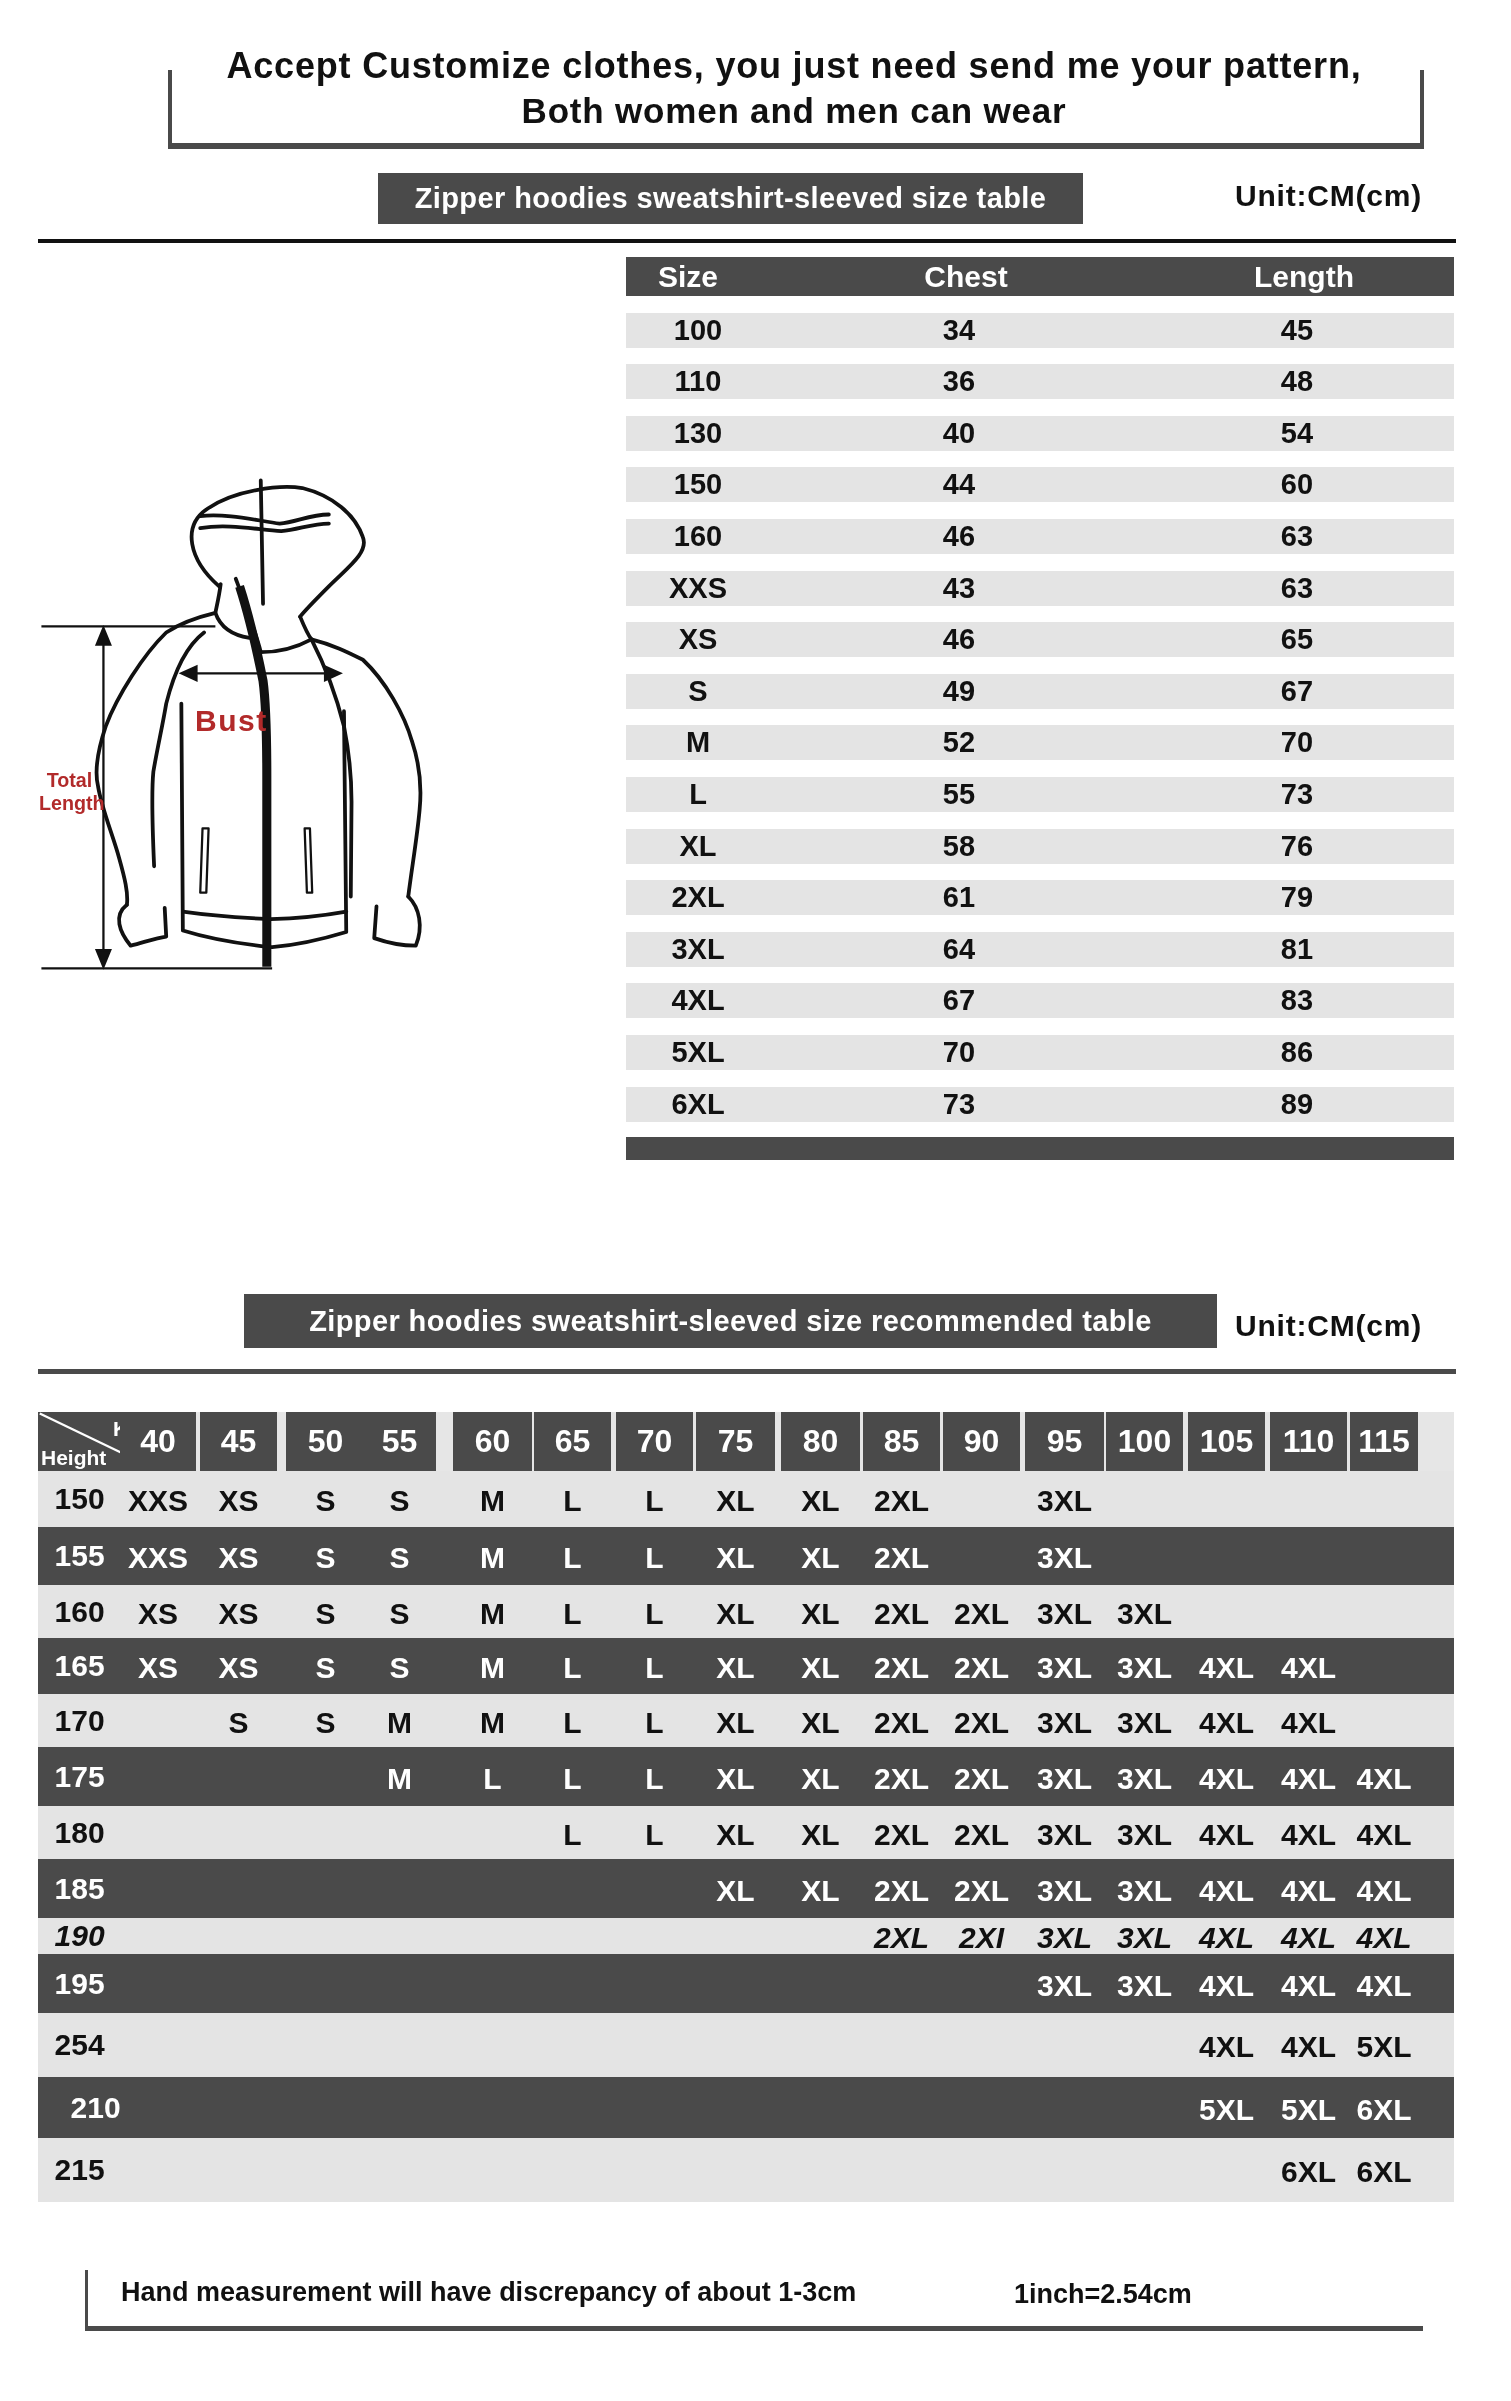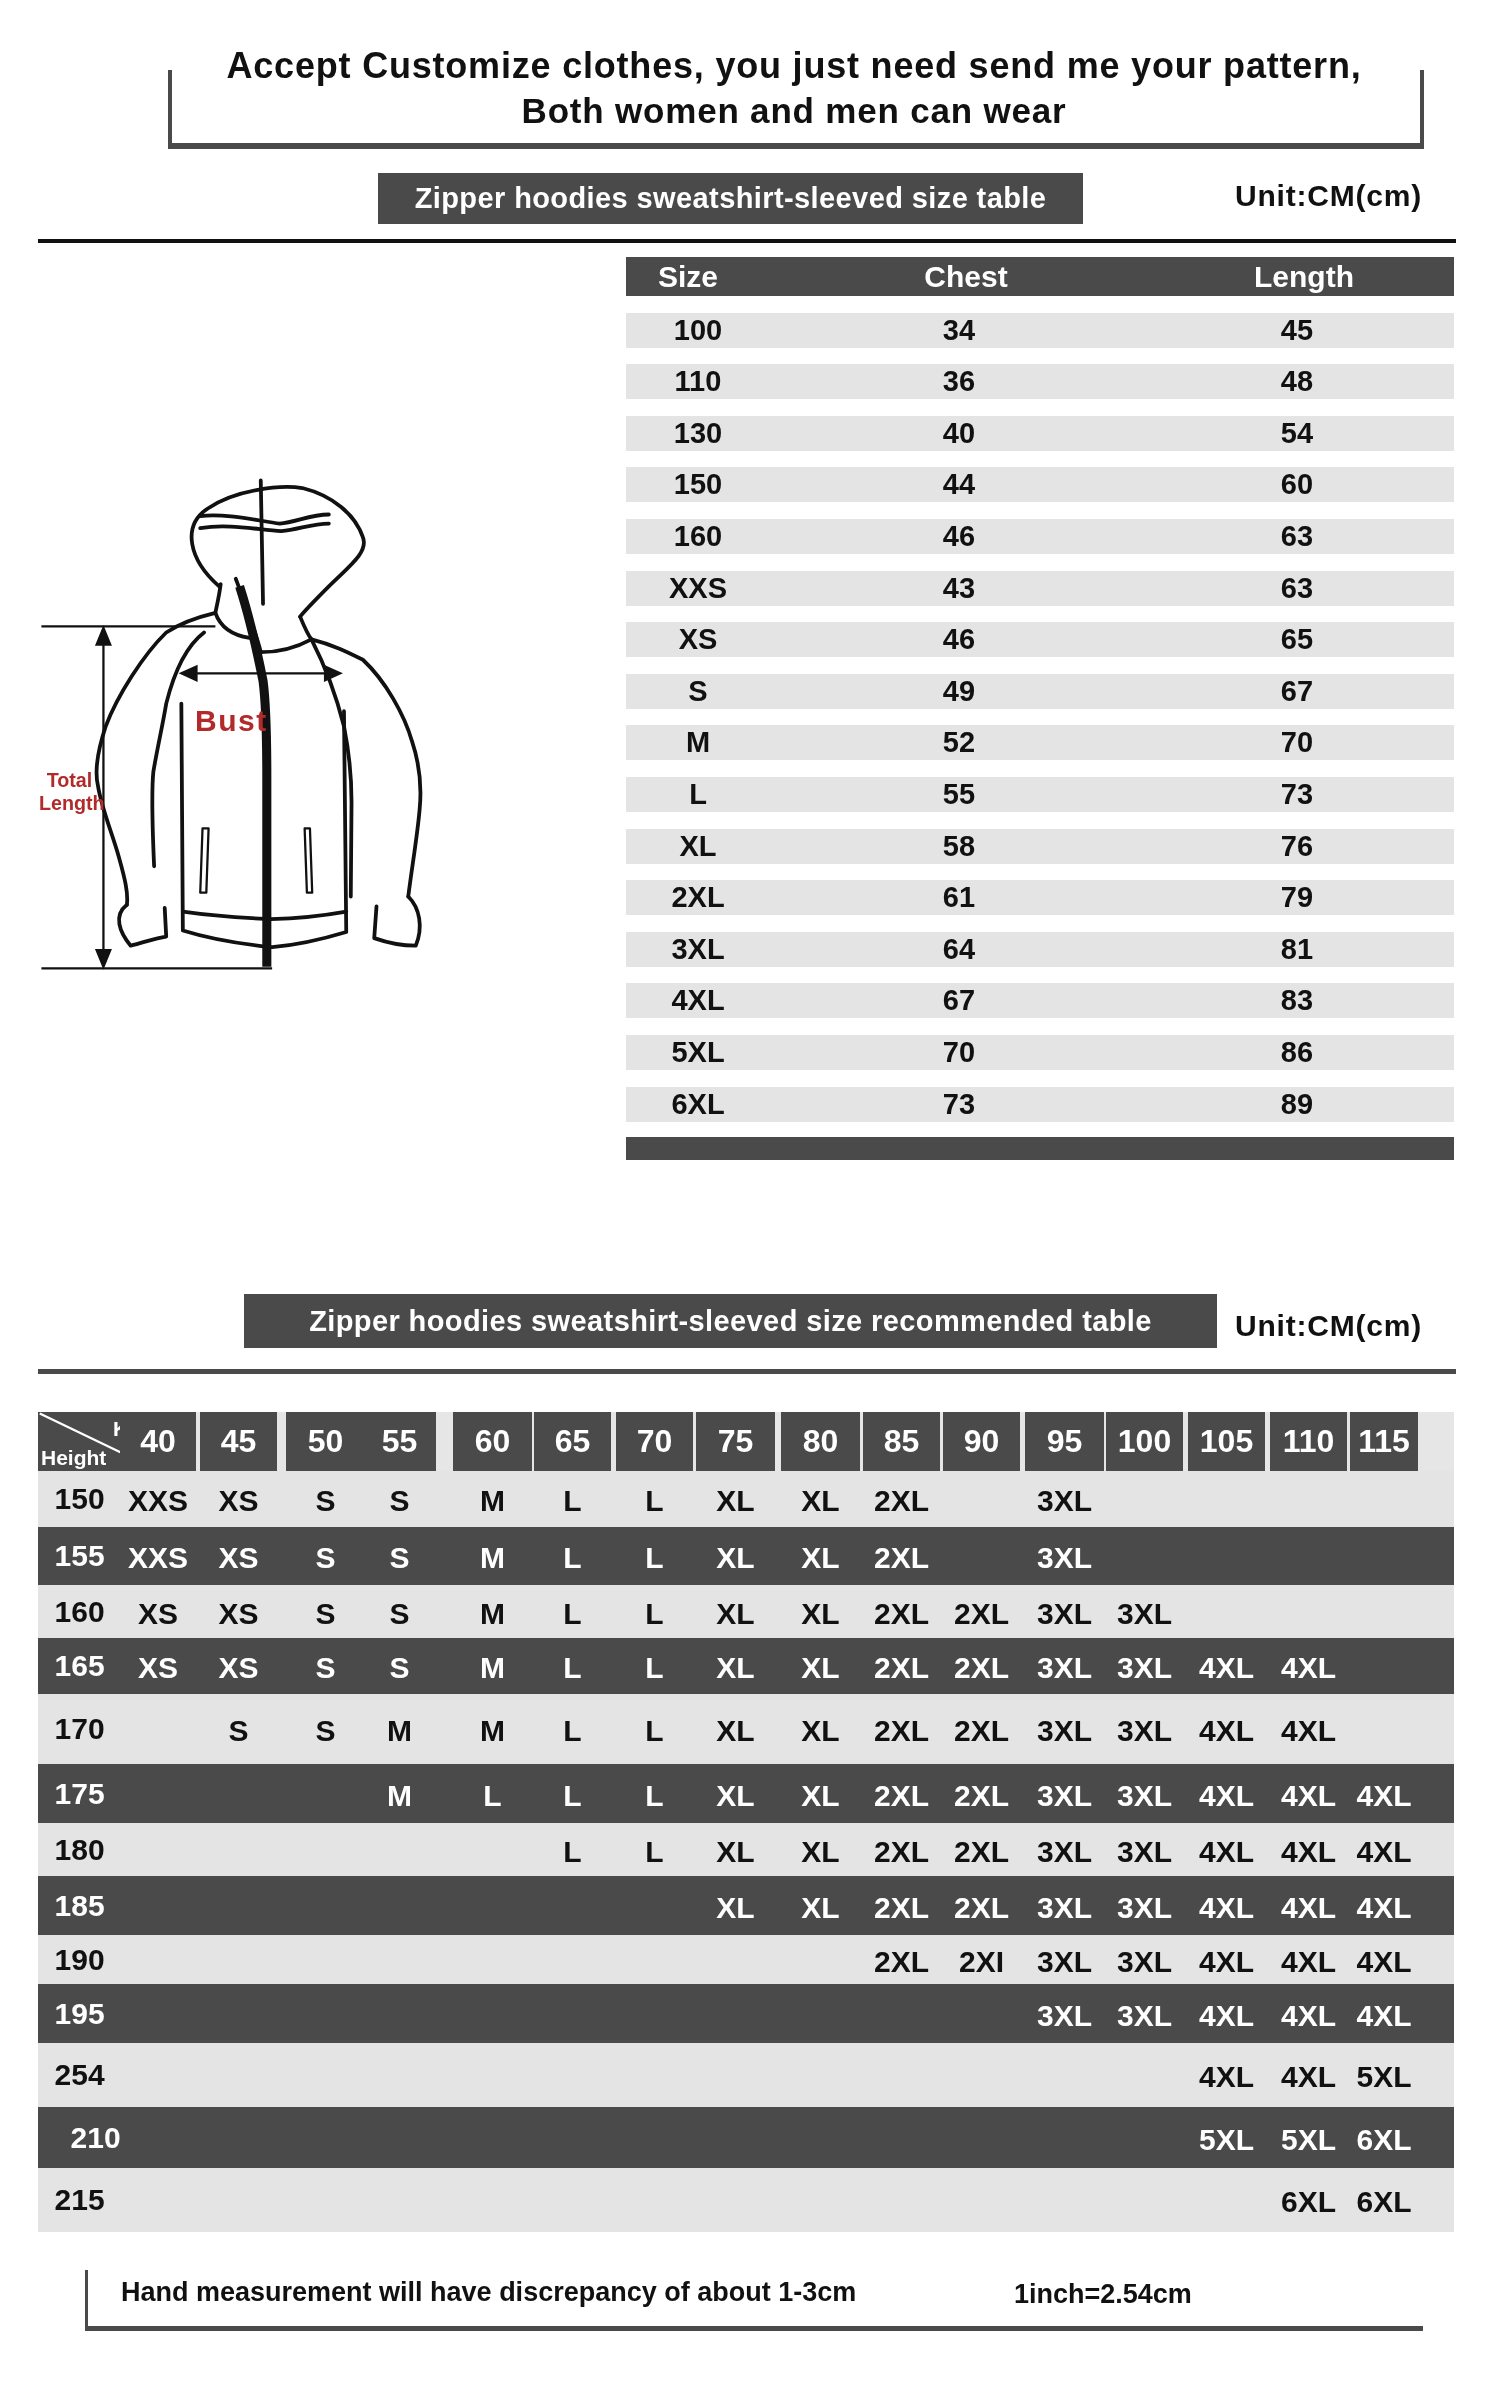--- a/index.html
+++ b/index.html
@@ -311,21 +311,21 @@
         <div class="c" style="position: absolute; left: 655px; width: 85px; top: 50%; transform: translateY(-45%);">XL</div>
         <div class="c" style="position: absolute; left: 740px; width: 85px; top: 50%; transform: translateY(-45%);">XL</div>
         <div class="c" style="position: absolute; left: 822px; width: 83px; top: 50%; transform: translateY(-45%);">2XL</div>
         <div class="c" style="position: absolute; left: 902px; width: 83px; top: 50%; transform: translateY(-45%);">2XL</div>
         <div class="c" style="position: absolute; left: 984px; width: 85px; top: 50%; transform: translateY(-45%);">3XL</div>
         <div class="c" style="position: absolute; left: 1065px; width: 83px; top: 50%; transform: translateY(-45%);">3XL</div>
         <div class="c" style="position: absolute; left: 1147px; width: 83px; top: 50%; transform: translateY(-45%);">4XL</div>
         <div class="c" style="position: absolute; left: 1229px; width: 83px; top: 50%; transform: translateY(-45%);">4XL</div>
         <div class="c" style="position: absolute; left: 1309px; width: 74px; top: 50%; transform: translateY(-45%);"></div>
       </div>
-      <div class="rec-row light" style="height: 70px; position: relative;">
+      <div class="rec-row light" style="height: 53px; position: relative;">
         <div class="h">170</div>
         <div class="c" style="position: absolute; left: 79px; width: 82px; top: 50%; transform: translateY(-45%);"></div>
         <div class="c" style="position: absolute; left: 159px; width: 83px; top: 50%; transform: translateY(-45%);">S</div>
         <div class="c" style="position: absolute; left: 245px; width: 85px; top: 50%; transform: translateY(-45%);">S</div>
         <div class="c" style="position: absolute; left: 322px; width: 79px; top: 50%; transform: translateY(-45%);">M</div>
         <div class="c" style="position: absolute; left: 412px; width: 85px; top: 50%; transform: translateY(-45%);">M</div>
         <div class="c" style="position: absolute; left: 493px; width: 83px; top: 50%; transform: translateY(-45%);">L</div>
         <div class="c" style="position: absolute; left: 575px; width: 83px; top: 50%; transform: translateY(-45%);">L</div>
         <div class="c" style="position: absolute; left: 655px; width: 85px; top: 50%; transform: translateY(-45%);">XL</div>
         <div class="c" style="position: absolute; left: 740px; width: 85px; top: 50%; transform: translateY(-45%);">XL</div>
@@ -387,21 +387,21 @@
         <div class="c" style="position: absolute; left: 655px; width: 85px; top: 50%; transform: translateY(-45%);">XL</div>
         <div class="c" style="position: absolute; left: 740px; width: 85px; top: 50%; transform: translateY(-45%);">XL</div>
         <div class="c" style="position: absolute; left: 822px; width: 83px; top: 50%; transform: translateY(-45%);">2XL</div>
         <div class="c" style="position: absolute; left: 902px; width: 83px; top: 50%; transform: translateY(-45%);">2XL</div>
         <div class="c" style="position: absolute; left: 984px; width: 85px; top: 50%; transform: translateY(-45%);">3XL</div>
         <div class="c" style="position: absolute; left: 1065px; width: 83px; top: 50%; transform: translateY(-45%);">3XL</div>
         <div class="c" style="position: absolute; left: 1147px; width: 83px; top: 50%; transform: translateY(-45%);">4XL</div>
         <div class="c" style="position: absolute; left: 1229px; width: 83px; top: 50%; transform: translateY(-45%);">4XL</div>
         <div class="c" style="position: absolute; left: 1309px; width: 74px; top: 50%; transform: translateY(-45%);">4XL</div>
       </div>
-      <div class="rec-row light" style="height: 49px; position: relative;">
+      <div class="rec-row light" style="height: 36px; position: relative; font-style: italic;">
         <div class="h">190</div>
         <div class="c" style="position: absolute; left: 79px; width: 82px; top: 50%; transform: translateY(-45%);"></div>
         <div class="c" style="position: absolute; left: 159px; width: 83px; top: 50%; transform: translateY(-45%);"></div>
         <div class="c" style="position: absolute; left: 245px; width: 85px; top: 50%; transform: translateY(-45%);"></div>
         <div class="c" style="position: absolute; left: 322px; width: 79px; top: 50%; transform: translateY(-45%);"></div>
         <div class="c" style="position: absolute; left: 412px; width: 85px; top: 50%; transform: translateY(-45%);"></div>
         <div class="c" style="position: absolute; left: 493px; width: 83px; top: 50%; transform: translateY(-45%);"></div>
         <div class="c" style="position: absolute; left: 575px; width: 83px; top: 50%; transform: translateY(-45%);"></div>
         <div class="c" style="position: absolute; left: 655px; width: 85px; top: 50%; transform: translateY(-45%);"></div>
         <div class="c" style="position: absolute; left: 740px; width: 85px; top: 50%; transform: translateY(-45%);"></div>

